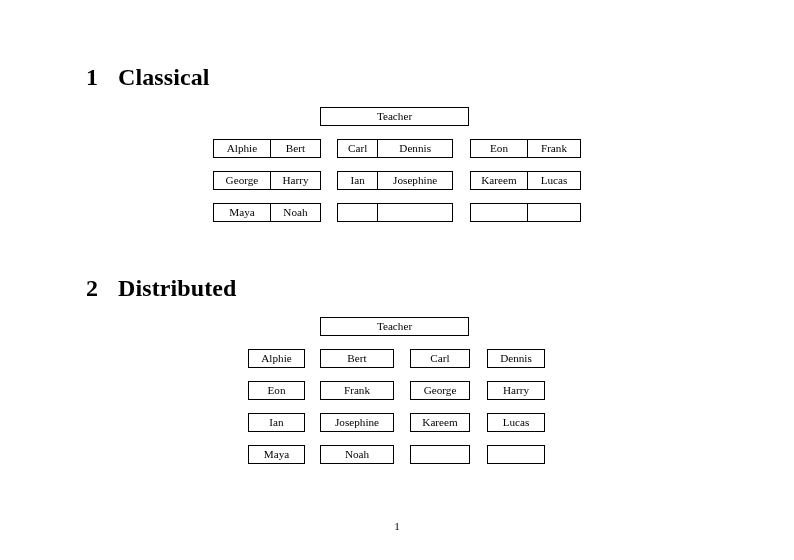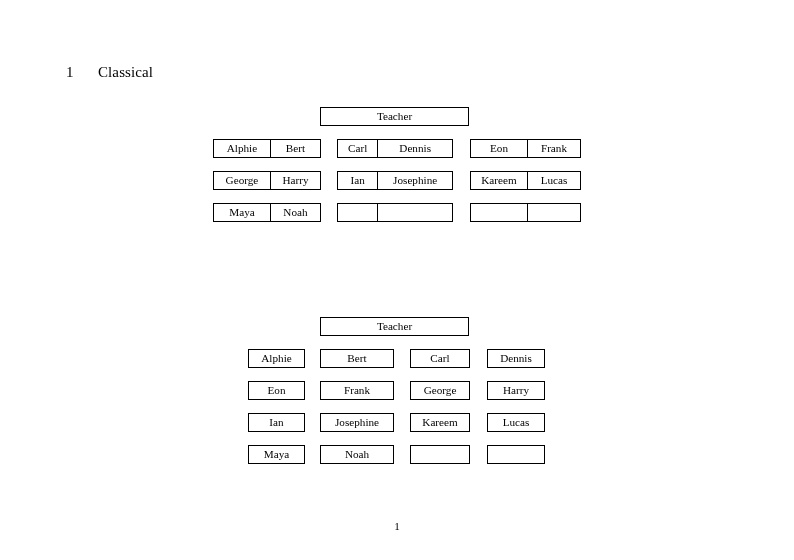--- a/index.html
+++ b/index.html
@@ -17,24 +17,25 @@
     overflow: hidden;
   }
   .page {
     position: absolute;
     inset: 0;
   }
 
   
   .section-heading {
     position: absolute;
-    font-weight: normal;
-    font-size: 15px;
+    font-weight: bold;
+    font-size: 24px;
     letter-spacing: 0.1px;
     white-space: nowrap;
+    margin-left: 20px;
   }
   .section-heading .sec-num {
     display: inline-block;
     width: 32px;
   }
   .section-heading .sec-title {
     display: inline-block;
   }
   #heading-classical   { left: 66px;  top: 64px; }
   #heading-distributed { left: 66px;  top: 275px; }
@@ -138,20 +139,23 @@
   </div>
   <div class="pair-row" style="left:470px; top:171px; width:111px;">
     <div class="cell" style="width:57px;">Kareem</div>
     <div class="cell" style="width:54px;">Lucas</div>
   </div>
   <div class="pair-row" style="left:470px; top:203px; width:111px;">
     <div class="cell" style="width:57px;"></div>
     <div class="cell" style="width:54px;"></div>
   </div>
 
+  <div class="section-heading" id="heading-distributed">
+    <span class="sec-num">2</span><span class="sec-title">Distributed</span>
+  </div>
 
   <div class="teacher-box" style="left:320px; top:317px; width:149px;">Teacher</div>
 
   <div class="box" style="left:248px; top:349px; width:57px;">Alphie</div>
   <div class="box" style="left:320px; top:349px; width:74px;">Bert</div>
   <div class="box" style="left:410px; top:349px; width:60px;">Carl</div>
   <div class="box" style="left:487px; top:349px; width:58px;">Dennis</div>
 
   <div class="box" style="left:248px; top:381px; width:57px;">Eon</div>
   <div class="box" style="left:320px; top:381px; width:74px;">Frank</div>

